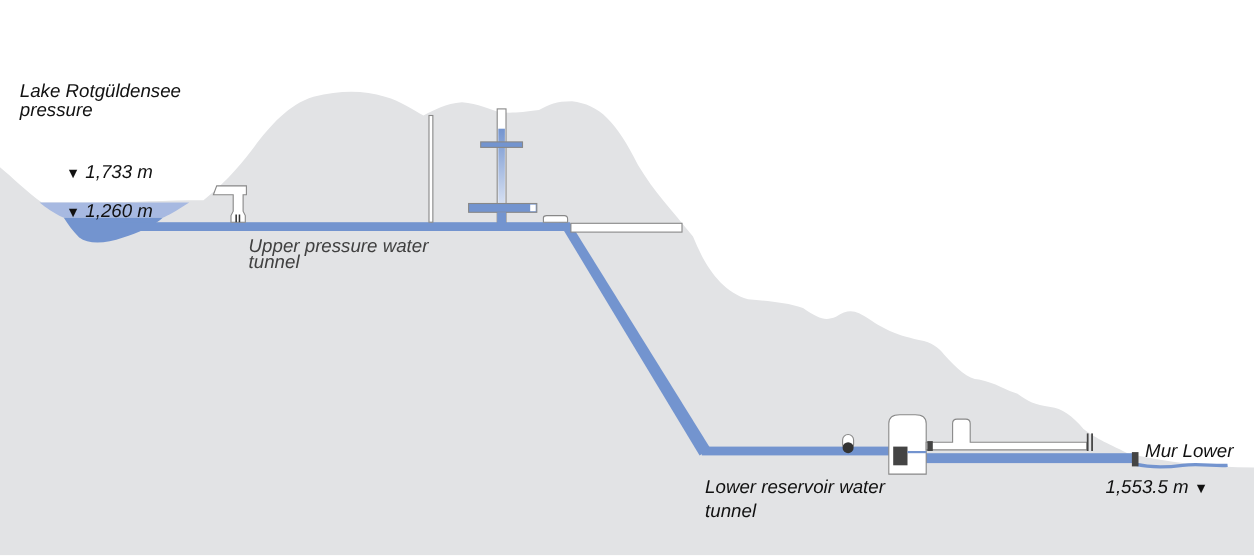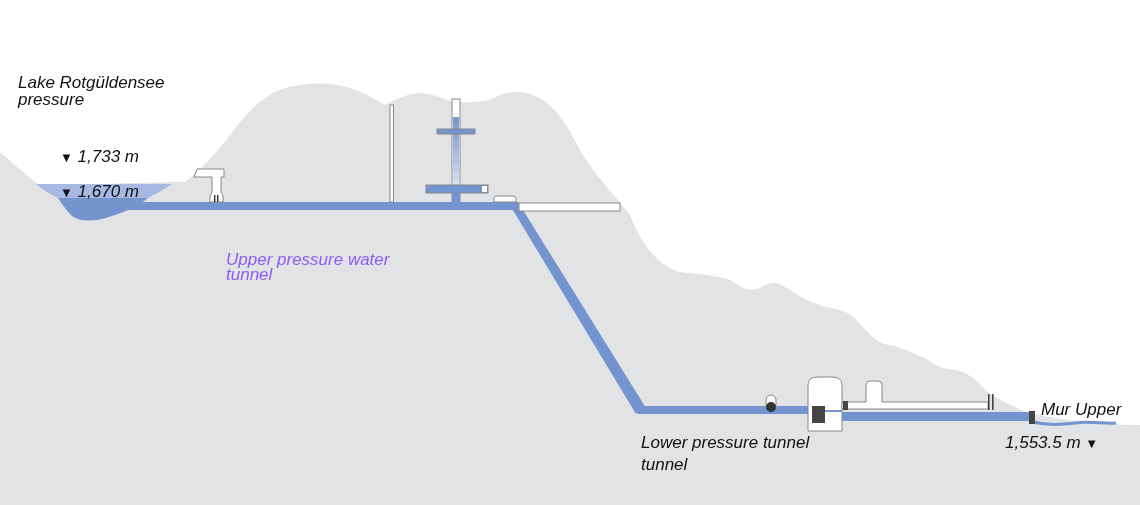--- a/index.html
+++ b/index.html
@@ -87,32 +87,32 @@
     <span>Lake Rotgüldensee</span><br>
     <span>pressure</span>
   </div>
 
   <div class="lbl" style="left: 60px; top: 148px; color: rgb(17, 17, 17);">
     <span class="tri">▼</span>
     <span>1,733 m</span>
   </div>
   <div class="lbl" style="left: 60px; top: 183px; color: rgb(17, 17, 17);">
     <span class="tri">▼</span>
-    <span>1,670 m</span>
+    <span>1,260 m</span>
   </div>
 
-  <div class="lbl lbl-tight" style="left: 226px; top: 216px; color: #8b5cf6; margin-top: 36px;">
+  <div class="lbl lbl-tight" style="left: 226px; top: 216px; color: #404040;">
     <span>Upper pressure water</span><br>
     <span>tunnel</span>
   </div>
 
   <div class="lbl" style="left: 641px; top: 432px; line-height: 22px; color: rgb(17, 17, 17);">
-    <span>Lower pressure tunnel</span><br>
+    <span>Lower reservoir water</span><br>
     <span>tunnel</span>
   </div>
 
-  <div class="lbl" style="left: 1041px; top: 401px; color: rgb(17, 17, 17);">Mur Upper</div>
+  <div class="lbl" style="left: 1041px; top: 401px; color: rgb(17, 17, 17);">Mur Lower</div>
 
   <div class="lbl" style="left: 1005px; top: 434px; color: rgb(17, 17, 17);">
     <span>1,553.5 m</span>
     <span class="tri">▼</span>
   </div>
 </div>
 
 </body></html>

